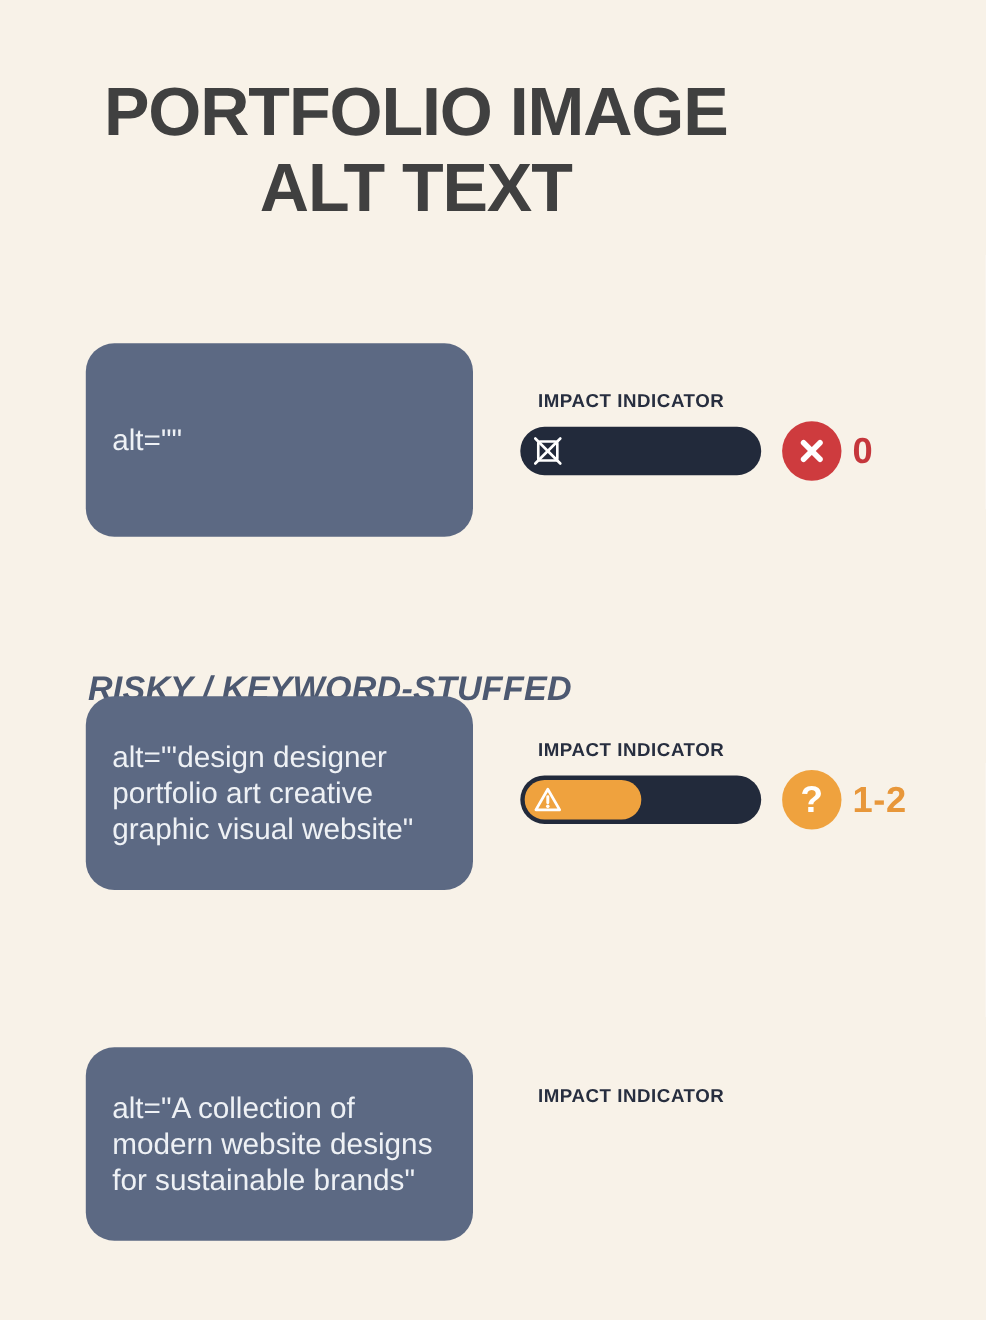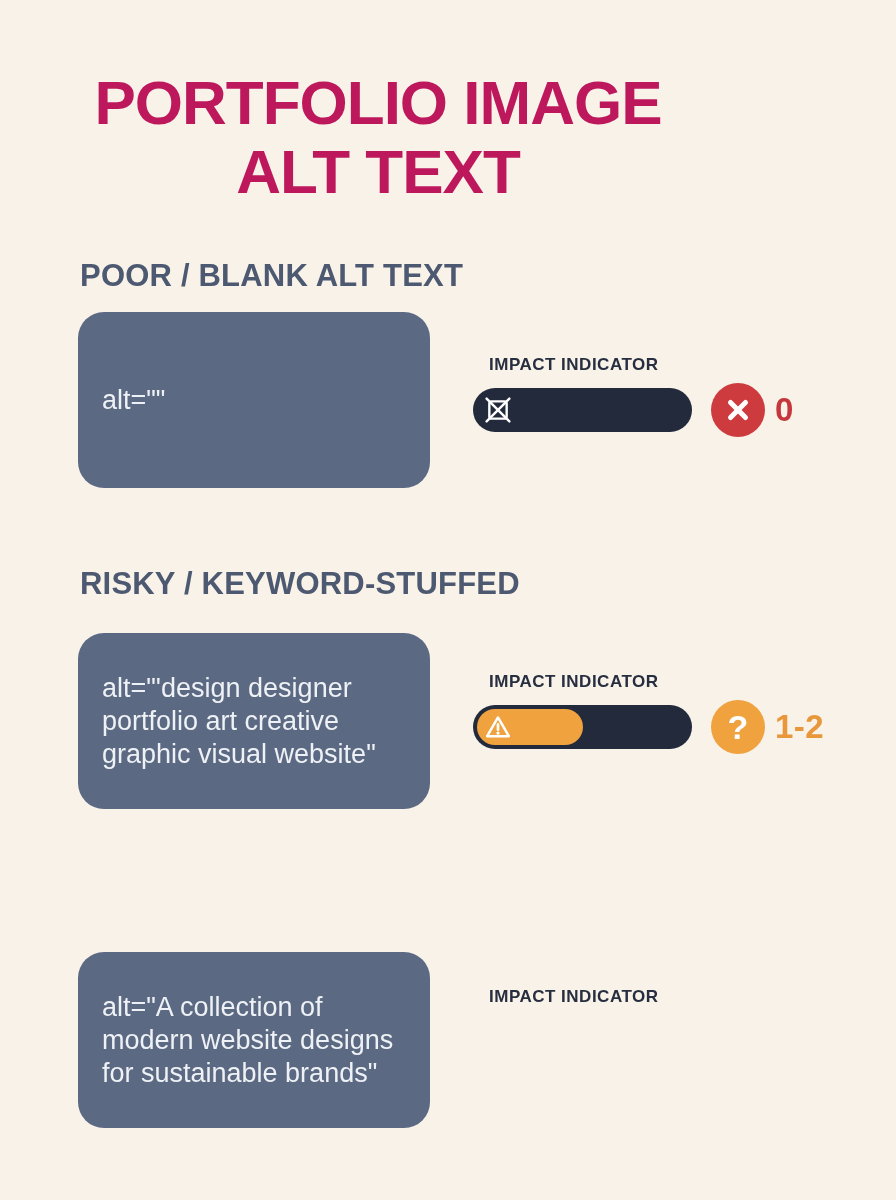--- a/index.html
+++ b/index.html
@@ -4,21 +4,21 @@
 <style>
   * { margin:0; padding:0; box-sizing:border-box; }
   html,body { width:896px; height:1200px; }
   body { font-family:"Liberation Sans", sans-serif; overflow:hidden; }
   .page {
     position:relative; width:896px; height:1200px;
     background:#f8f2e8;
   }
   .title {
     position:absolute; top:68px; left:0; width:756px;
-    text-align:center; color:#be185d;
+    text-align:center; color:#404040;
     font-size:62px; font-weight:800; line-height:1.12;
     letter-spacing:-1px; white-space:pre-line;
   }
   .section-heading {
     position:absolute; left:80px;
     font-size:31px; font-weight:700; color:#4d5971;
     letter-spacing:0.2px;
   }
   .alt-card {
     position:absolute; left:78px; width:352px; height:176px;
@@ -76,21 +76,20 @@
   svg { display:block; }
 </style>
 </head>
 <body>
 
 <div class="page">
 
   <div class="title">PORTFOLIO IMAGE
 ALT TEXT</div>
 
-  <div class="section-heading" style="top:258px;">POOR / BLANK ALT TEXT</div>
 
   <div class="alt-card" style="top:312px;">
     <div class="alt-code">alt=""</div>
   </div>
 
   <div class="indicator-label" style="top:355px;">IMPACT INDICATOR</div>
 
   <div class="indicator-row" style="top:382px;">
     <div class="pill">
 
@@ -104,21 +103,21 @@
     </div>
     <div class="status-circle red">
       <svg viewBox="0 0 24 24" width="30" height="30">
         <line x1="6" y1="6" x2="18" y2="18" stroke="#ffffff" stroke-width="4" stroke-linecap="round"></line>
         <line x1="18" y1="6" x2="6" y2="18" stroke="#ffffff" stroke-width="4" stroke-linecap="round"></line>
       </svg>
     </div>
     <div class="score red">0</div>
   </div>
 
-  <div class="section-heading" style="top:566px;">RISKY / KEYWORD-STUFFED</div>
+  <div class="section-heading" style="top:608px;font-style:italic;">RISKY / KEYWORD-STUFFED</div>
 
   <div class="alt-card" style="top:633px;">
     <div class="alt-code">alt="'design designer
 portfolio art creative
 graphic visual website"</div>
   </div>
 
   <div class="indicator-label" style="top:672px;">IMPACT INDICATOR</div>
 
   <div class="indicator-row" style="top:699px;">

